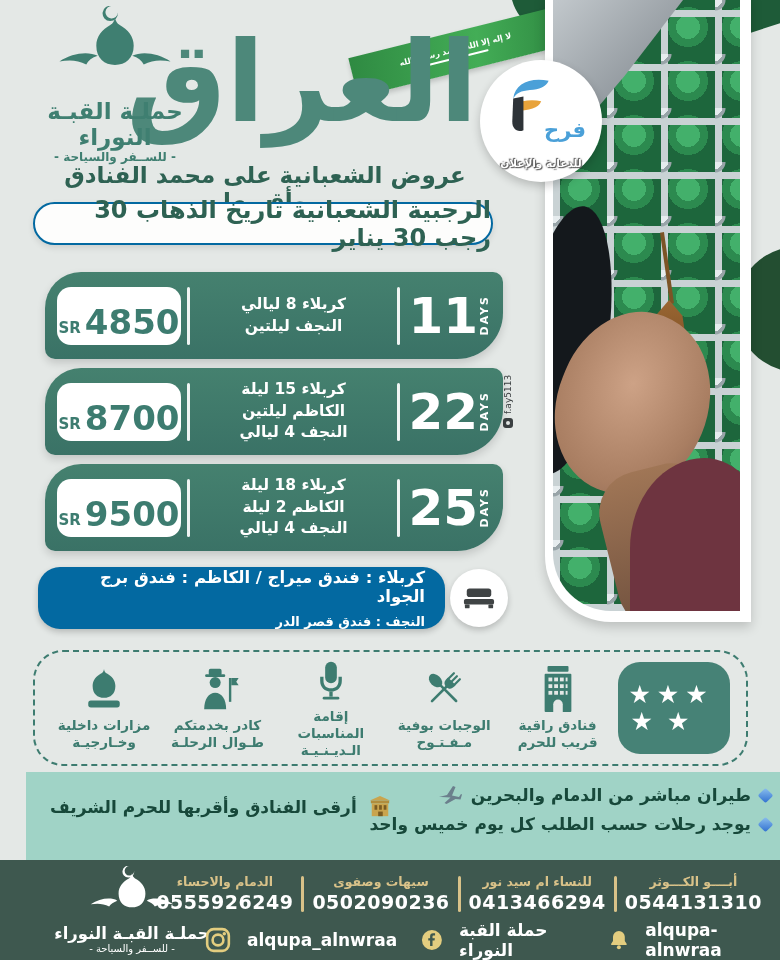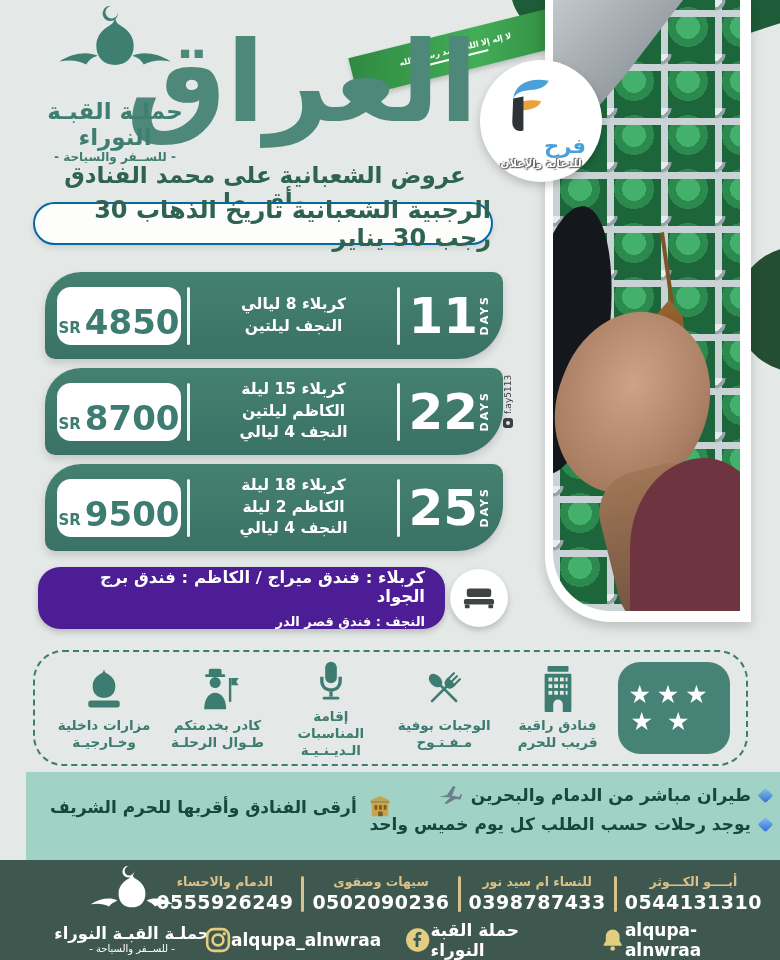--- a/index.html
+++ b/index.html
@@ -41,42 +41,42 @@
   .ph-tassel { position:absolute; left:92px; top:300px; width:48px; height:88px; background:linear-gradient(#9a6632,#6e431f); clip-path:polygon(50% 0,78% 18%,100% 100%,0 100%,22% 18%); }
   .ph-string { position:absolute; left:112px; top:232px; width:4px; height:72px; background:#7c5426; transform:rotate(-8deg); }
 
   .credit { position:absolute; left:503px; top:428px; transform:rotate(-90deg); transform-origin:top left; display:flex; align-items:center; gap:4px; font-size:9px; color:#3a3f41; z-index:4; direction:ltr; }
   .credit .cam { width:10px; height:10px; border-radius:3px; background:#3a3f41; display:inline-block; position:relative; }
   .credit .cam::after { content:""; position:absolute; left:3px; top:3px; width:4px; height:4px; border-radius:50%; background:#e4e8e6; }
 
   
   .badge { position:absolute; left:480px; top:60px; width:122px; height:122px; background:#fff; border-radius:50%; z-index:5; box-shadow:0 4px 10px rgba(0,0,0,.2); }
   .badge svg { position:absolute; left:22px; top:12px; }
-  .badge .b-name { position:absolute; right:16px; top:74px; font-size:21px; font-weight:bold; color:#4aa0d8; }
+  .badge .b-name { position:absolute; right:16px; top:58px; font-size:21px; font-weight:bold; color:#4aa0d8; }
   .badge .b-sub { position:absolute; left:0; right:0; bottom:13px; text-align:center; font-size:10.5px; font-weight:bold; color:#fff; text-shadow:0 0 2px #555, 1px 1px 1px #555, -1px -1px 1px #555; }
 
   
   .headline { position:absolute; left:35px; top:162px; width:460px; text-align:center; font-size:23px; font-weight:bold; color:#2e6253; z-index:4; }
   .pill { position:absolute; left:33px; top:202px; width:460px; height:43px; background:#fdfdfc; border:2px solid #0369a1; border-radius:26px; display:flex; align-items:center; justify-content:center; font-size:24px; font-weight:bold; color:#2e6253; z-index:4; box-shadow:0 3px 6px rgba(0,0,0,.1); }
 
   
   .cards { position:absolute; left:45px; top:272px; width:458px; display:flex; flex-direction:column; gap:9px; z-index:4; }
   .card { height:87px; background:linear-gradient(180deg,#45816f,#3a7266); border-radius:36px 10px 46px 10px; display:flex; align-items:center; padding:0 10px 0 12px; box-shadow:0 4px 8px rgba(0,0,0,.15); }
   .days-label { writing-mode:vertical-rl; transform:rotate(180deg); color:#fff; font-size:11px; font-weight:bold; letter-spacing:2px; margin-right:2px; }
   .days-num { width:78px; text-align:right; color:#fff; font-size:50px; font-weight:bold; line-height:1; }
   .vdiv { width:3px; height:58px; background:rgba(255,255,255,.92); border-radius:2px; }
   .itin { flex:1; text-align:center; color:#fff; font-weight:bold; font-size:15.5px; line-height:1.4; }
   .price-box { width:124px; height:58px; background:#fff; border-radius:14px; display:flex; align-items:flex-end; justify-content:center; gap:4px; direction:ltr; padding-bottom:6px; margin-right:6px; }
   .price-box .cur { font-size:15px; font-weight:bold; color:#3d7c70; line-height:1.3; }
   .price-box .amt { font-size:34px; font-weight:bold; color:#3d7c70; line-height:1; }
 
   
   .hotelbar { position:absolute; left:38px; top:567px; width:470px; height:62px; display:flex; align-items:center; gap:5px; z-index:4; }
   .hb-circle { width:58px; height:58px; background:#fff; border-radius:50%; display:flex; align-items:center; justify-content:center; box-shadow:0 3px 6px rgba(0,0,0,.2); flex:none; }
-  .hb-bar { flex:1; height:62px; background:#4c1d95; border-radius:22px; color:#fff; display:flex; flex-direction:column; justify-content:center; padding:0 20px; box-shadow:0 3px 6px rgba(0,0,0,.2); }
+  .hb-bar { flex:1; height:62px; background:#0369a1; border-radius:22px; color:#fff; display:flex; flex-direction:column; justify-content:center; padding:0 20px; box-shadow:0 3px 6px rgba(0,0,0,.2); }
   .hb-l1 { font-size:16.5px; font-weight:bold; }
   .hb-l2 { font-size:13px; font-weight:bold; margin-top:8px; }
 
   
   .features { position:absolute; left:33px; top:650px; width:715px; height:116px; border:2.5px dashed #3d7c70; border-radius:30px; display:flex; align-items:center; justify-content:space-between; padding:0 16px; z-index:4; }
   .stars-tile { width:112px; height:92px; background:#468276; border-radius:22px; display:flex; flex-direction:column; align-items:center; justify-content:center; color:#fff; flex:none; }
   .stars-tile .row1 { font-size:25px; letter-spacing:6px; line-height:1.1; text-indent:6px; }
   .stars-tile .row2 { font-size:25px; letter-spacing:14px; line-height:1.1; text-indent:14px; }
   .feat { width:106px; display:flex; flex-direction:column; align-items:center; gap:5px; }
   .feat-cap { text-align:center; color:#3d7c70; font-weight:bold; font-size:13.5px; line-height:1.25; }
@@ -92,21 +92,21 @@
   .footer { position:absolute; left:0; top:860px; width:780px; height:100px; background:#3e584f; z-index:4; }
   .f-logo { position:absolute; left:52px; top:6px; width:160px; text-align:center; color:#fff; }
   .f-logo .fl-name { font-size:16.5px; font-weight:bold; margin-top:-2px; }
   .f-logo .fl-tag { font-size:10px; letter-spacing:1px; }
   .contacts { position:absolute; right:18px; top:14px; display:flex; align-items:center; }
   .cgroup { display:flex; flex-direction:column; align-items:center; gap:2px; min-width:118px; }
   .clabel { font-size:12.5px; font-weight:bold; color:#d9c289; white-space:nowrap; }
   .cphone { font-size:19px; font-weight:bold; color:#ffffff; direction:ltr; unicode-bidi:embed; letter-spacing:.5px; }
   .csep { width:3px; height:36px; background:#d9c289; border-radius:2px; margin:0 8px; }
   .social { position:absolute; left:205px; top:60px; width:565px; display:flex; direction:ltr; align-items:center; gap:24px; }
-  .s-item { display:flex; align-items:center; gap:0; color:#fff; font-size:17px; font-weight:bold; }
+  .s-item { display:flex; align-items:center; gap:16px; color:#fff; font-size:17px; font-weight:bold; }
 </style>
 </head>
 <body>
 
 <div class="poster">
 
   <div class="swoosh-tr"></div>
   <div class="ribbon-tail"></div>
   <div class="swoosh-right"></div>
 
@@ -359,21 +359,21 @@
     </div>
 
     <div class="contacts">
       <div class="cgroup">
         <div class="clabel">أبــــو الكـــوثر</div>
         <div class="cphone">0544131310</div>
       </div>
       <div class="csep"></div>
       <div class="cgroup">
         <div class="clabel">للنساء ام سيد نور</div>
-        <div class="cphone">0398787433</div>
+        <div class="cphone">0413466294</div>
       </div>
       <div class="csep"></div>
       <div class="cgroup">
         <div class="clabel">سيهات وصفوى</div>
         <div class="cphone">0502090236</div>
       </div>
       <div class="csep"></div>
       <div class="cgroup">
         <div class="clabel">الدمام والاحساء</div>
         <div class="cphone">0555926249</div>

